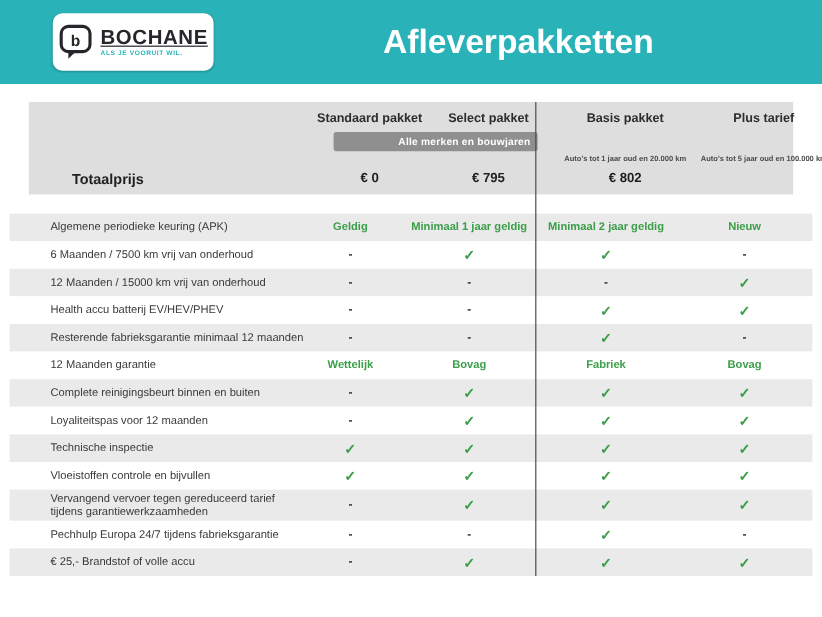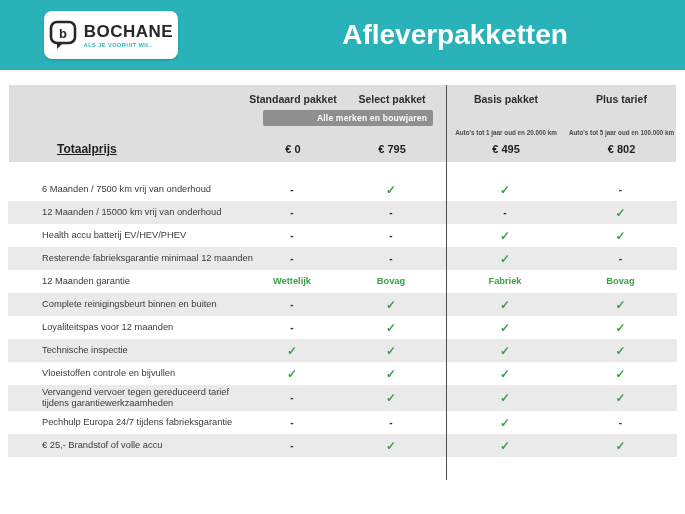--- a/index.html
+++ b/index.html
@@ -9,38 +9,38 @@
   html,body{margin:0;padding:0;}
   body{width:685px;height:514px;background:#fff;font-family:"Liberation Sans",sans-serif;}
   .page{position:relative;width:685px;height:514px;overflow:hidden;background:#fff;}
 
   
   .topbar{height:70px;background:var(--teal);position:relative;}
   .logo-box{position:absolute;left:44px;top:11px;width:134px;height:48px;background:#fff;
     border-radius:8px;display:flex;align-items:center;justify-content:center;gap:7px;
     box-shadow:0 1px 2px rgba(0,0,0,.2);}
   .logo-text{display:flex;flex-direction:column;align-items:flex-start;}
-  .logo-name{font-weight:bold;font-size:17px;color:#26262B;letter-spacing:.5px;line-height:1;}
+  .logo-name{font-weight:bold;font-size:17px;color:#26262B;letter-spacing:.5px;line-height:1;text-decoration:underline;}
   .logo-tagline{font-size:5.5px;color:var(--teal);font-weight:bold;letter-spacing:.5px;margin-top:2px;}
-  .page-title{position:absolute;left:455px;top:50%;transform:translate(-50%,-50%);
+  .page-title{position:absolute;left:432px;top:50%;transform:translate(-50%,-50%);
     color:#fff;font-size:28px;font-weight:bold;white-space:nowrap;}
 
   
   .grid{display:grid;grid-template-columns:240px 88px 110px 118px 113px;align-items:center;}
 
   
-  .band{margin:15px 9px 0;background:var(--band);padding:5px 0 6px;}
+  .band{margin:15px 24px 0;background:var(--band);padding:5px 0 6px;}
   .hname{font-size:10.5px;font-weight:bold;text-align:center;color:#2D2D2D;padding:3px 0 4px;}
   .badge{background:var(--badge);color:#fff;font-size:8.5px;font-weight:bold;text-align:center;
     padding:3px 0;margin:1px 14px;border-radius:2px;letter-spacing:.2px;}
   .badge-left{grid-column:2 / 4;padding-left:48px;}
   .badge-right{grid-column:4 / 6;}
   .hsub{font-size:6.3px;font-weight:bold;color:#4A4A4A;text-align:center;padding:2px 0 1px;}
   .price-row{padding-top:5px;}
-  .total-label{font-size:12px;font-weight:bold;color:#1f1f1f;padding-left:48px;text-decoration:underline;}
+  .total-label{font-size:12px;font-weight:bold;color:#1f1f1f;padding-left:36px;}
   .price{font-size:11px;font-weight:bold;color:#1f1f1f;text-align:center;}
 
   
   .rows{margin:16px 8px 0;}
   .frow{min-height:23px;}
   .frow.gray{background:var(--rowgray);}
   .frow.white{background:#fff;}
   .flabel{font-size:9.3px;color:var(--text);padding:2px 6px 2px 34px;white-space:nowrap;line-height:11px;}
   .flabel.wrap{white-space:normal;max-width:200px;}
   .fcell{text-align:center;line-height:1;}
@@ -86,26 +86,32 @@
       <div></div>
       <div></div>
       <div></div>
       <div class="hsub">Auto's tot 1 jaar oud en 20.000 km</div>
       <div class="hsub">Auto's tot 5 jaar oud en 100.000 km</div>
     </div>
     <div class="grid price-row">
       <div class="total-label">Totaalprijs</div>
       <div class="price">€ 0</div>
       <div class="price">€ 795</div>
-      <div class="price">€ 495</div>
       <div class="price">€ 802</div>
     </div>
   </div>
 
   <div class="rows">
+      <div class="frow grid gray">
+        <div class="flabel">Algemene periodieke keuring (APK)</div>
+        <div class="fcell text">Geldig</div>
+        <div class="fcell text">Minimaal 1 jaar geldig</div>
+        <div class="fcell text">Minimaal 2 jaar geldig</div>
+        <div class="fcell text">Nieuw</div>
+      </div>
       <div class="frow grid white">
         <div class="flabel">6 Maanden / 7500 km vrij van onderhoud</div>
         <div class="fcell dash">-</div>
         <div class="fcell check">✓</div>
         <div class="fcell check">✓</div>
         <div class="fcell dash">-</div>
       </div>
       <div class="frow grid gray">
         <div class="flabel">12 Maanden / 15000 km vrij van onderhoud</div>
         <div class="fcell dash">-</div>

